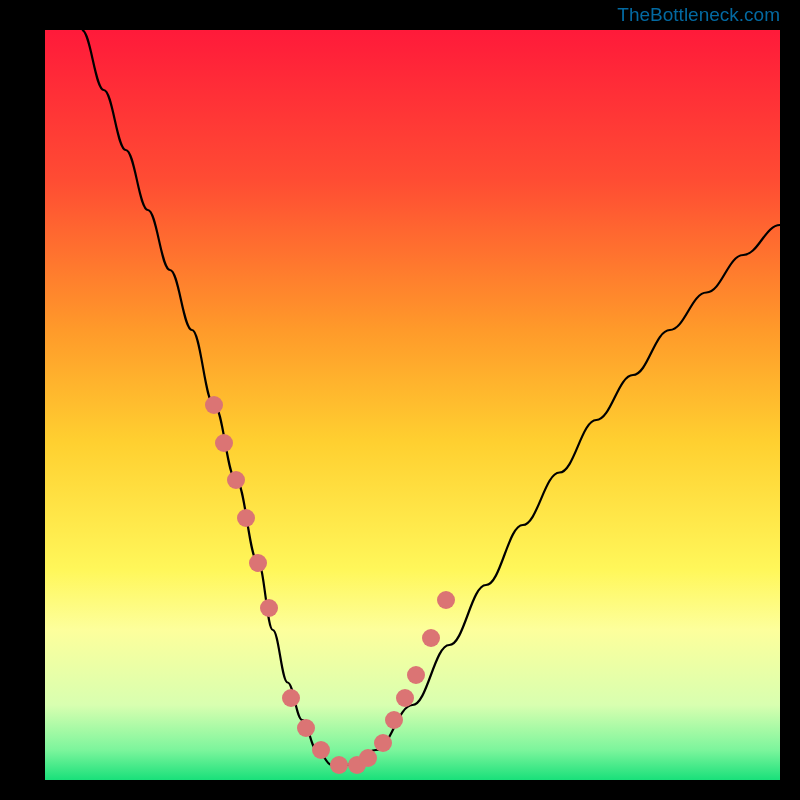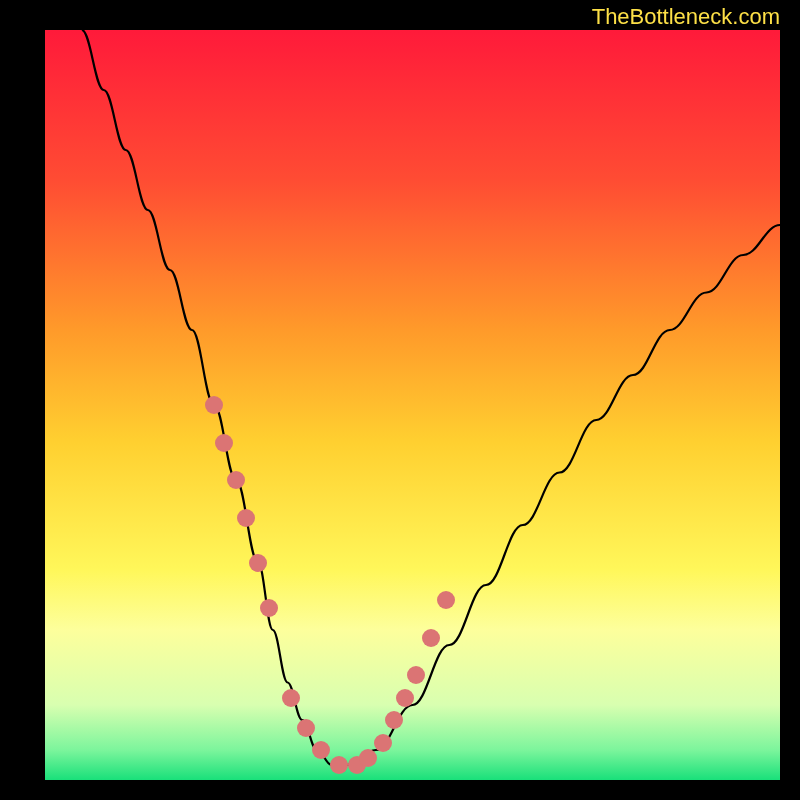--- a/index.html
+++ b/index.html
@@ -1,22 +1,22 @@
 <!DOCTYPE html>
 <html><head>
   <meta charset="utf-8">
   <style>
     * { margin: 0; padding: 0; box-sizing: border-box; }
     body { width: 800px; height: 800px; background: #000; position: relative; font-family: Arial, sans-serif; }
     .watermark {
       position: absolute;
       top: 4px;
       right: 20px;
-      color: #fde047;
-      font-size: 22px;
+      color: #0369a1;
+      font-size: 19px;
       font-weight: 500;
       z-index: 10;
     }
     .plot-area {
       position: absolute;
       left: 45px;
       top: 30px;
       width: 735px;
       height: 750px;
       overflow: hidden;

